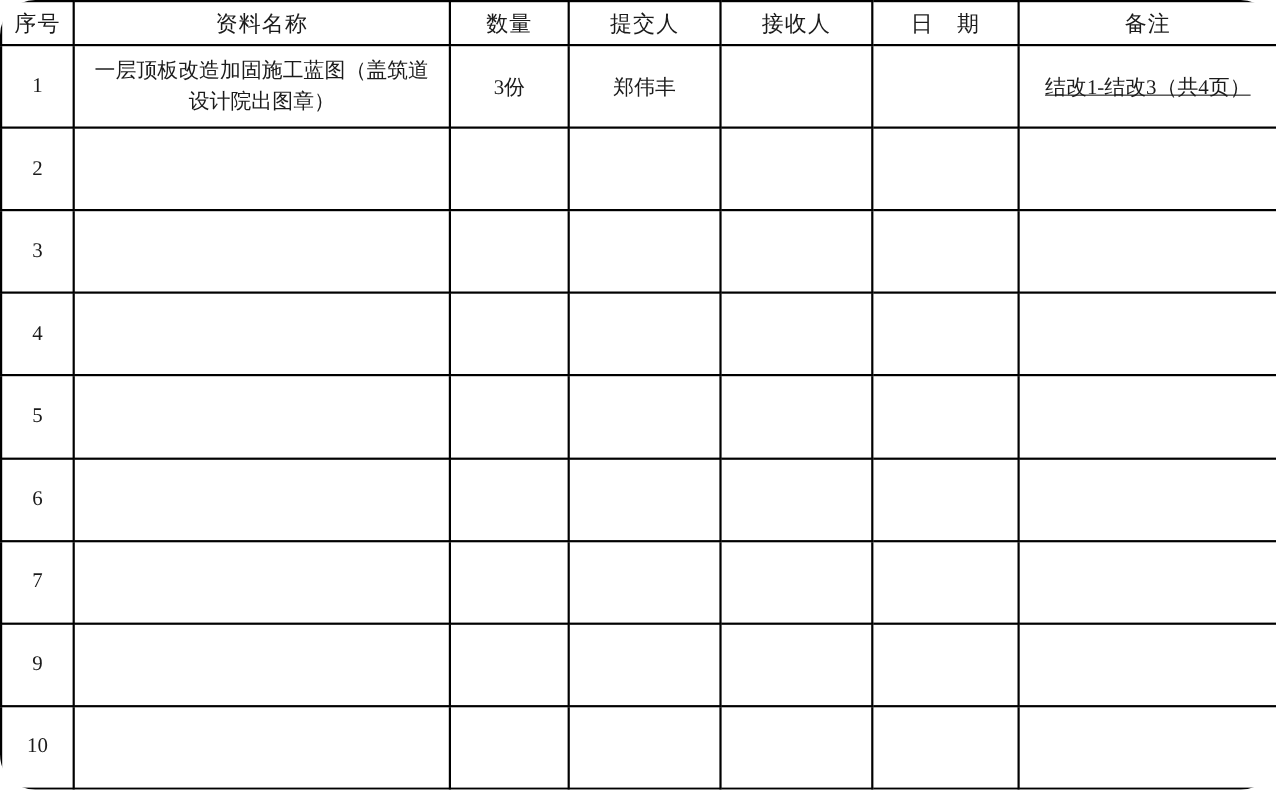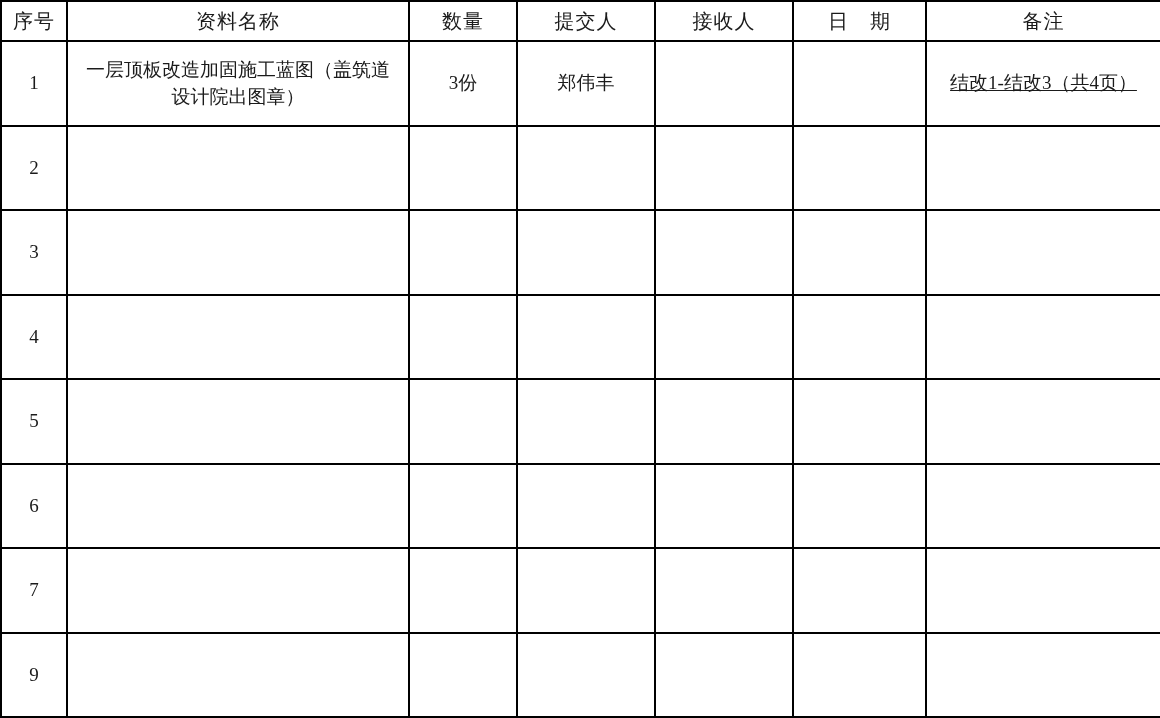--- a/index.html
+++ b/index.html
@@ -5,20 +5,21 @@
   html, body {
     margin: 0;
     padding: 0;
     background: #ffffff;
   }
   .page {
     width: 1160px;
     height: 718px;
     background: #ffffff;
     overflow: hidden;
+    border-radius: 32px;
   }
   table.record-table {
     width: 1160px;
     height: 718px;
     border-collapse: collapse;
     table-layout: fixed;
     font-family: "Liberation Serif", "DejaVu Serif", serif;
     color: #1b1b1b;
   }
   table.record-table th,
@@ -148,15 +149,24 @@
   </tr>
         <tr>
     <td class="c-no">9</td>
     <td class="c-name"></td>
     <td class="c-qty"></td>
     <td class="c-sub"></td>
     <td class="c-rec"></td>
     <td class="c-date"></td>
     <td class="c-remark"></td>
   </tr>
+        <tr>
+    <td class="c-no">10</td>
+    <td class="c-name"></td>
+    <td class="c-qty"></td>
+    <td class="c-sub"></td>
+    <td class="c-rec"></td>
+    <td class="c-date"></td>
+    <td class="c-remark"></td>
+  </tr>
       </tbody>
   </table>
 </div>
 
 </body></html>

